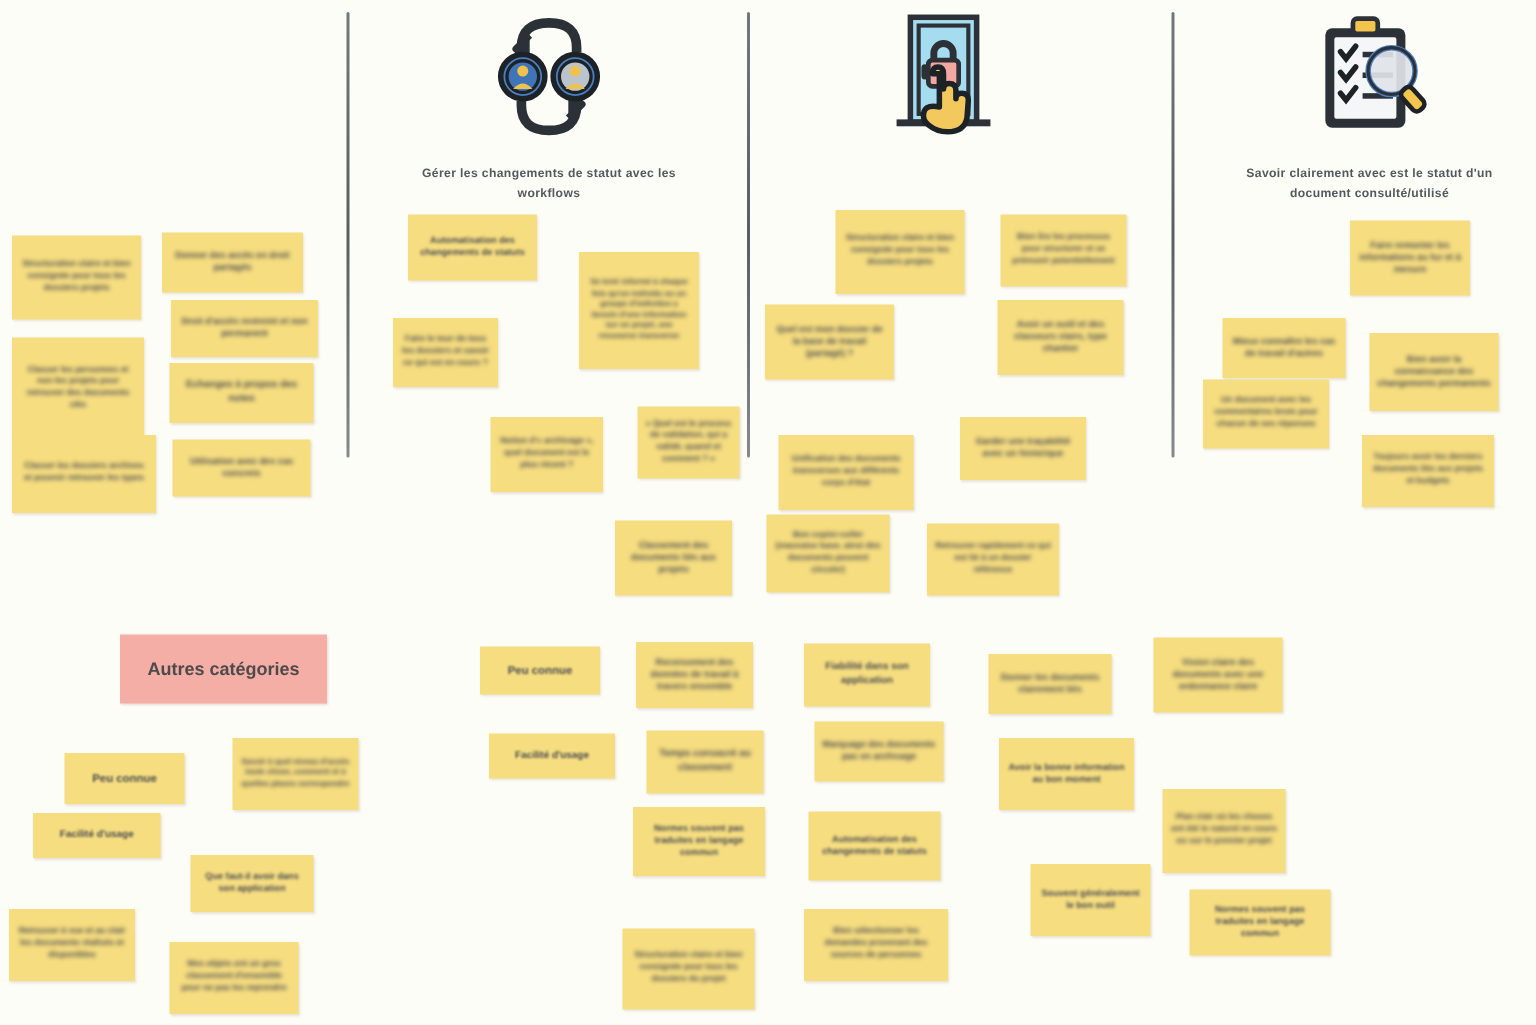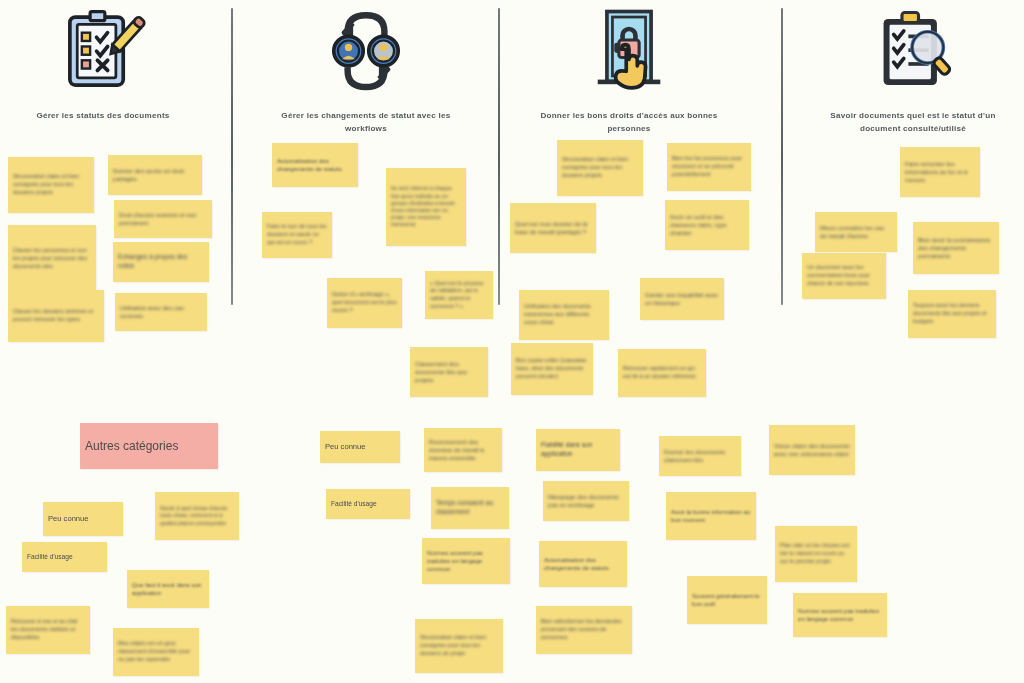--- a/index.html
+++ b/index.html
@@ -31,26 +31,27 @@
     line-height:1.55;letter-spacing:.25px;
     filter:blur(.42px);
   }
 
   
   .note{
     position:absolute;
     background:#f6dd80;
     box-shadow:.7px 1.1px 1.6px rgba(120,100,40,.17);
     display:flex;align-items:center;justify-content:center;
-    text-align:left;
+    text-align:center;
     color:#4a4c50;
     box-sizing:border-box;
     padding:4px 5px;
     line-height:1.36;
     overflow:hidden;
+    font-weight:bold;
   }
   .note.pink{
     background:#f5aea5;
     box-shadow:.7px 1.1px 1.6px rgba(130,70,60,.18);
   }
   .note span{display:block;width:100%;}
 
   
   .b0  .txt{filter:blur(0px);}
   .b1  .txt{filter:blur(.55px);}
@@ -59,41 +60,20 @@
 
   .note.pink .txt{font-size:12px;color:#4d4a4a;}
 </style>
 </head>
 <body>
 
 <div id="board">
     <div class="divider" style="left: 231px;"></div>
     <div class="divider" style="left: 498px;"></div>
     <div class="divider" style="left: 781px;"></div>
-    <div class="col-head" style="left: 3px; top: 6px;">
-      <div class="col-icon">
-      <svg width="92" height="92" viewBox="0 0 100 100" aria-hidden="true">
-        <rect x="14" y="12" width="58" height="74" rx="6" fill="#b9d2ef" stroke="#1d2227" stroke-width="4"></rect>
-        <rect x="22" y="20" width="42" height="58" rx="2" fill="#f7f8fa" stroke="#1d2227" stroke-width="3"></rect>
-        <rect x="36" y="6" width="16" height="10" rx="2" fill="#b9d2ef" stroke="#1d2227" stroke-width="3.5"></rect>
-        <rect x="27" y="29" width="9" height="9" fill="#f3c54d" stroke="#1d2227" stroke-width="2.6"></rect>
-        <rect x="27" y="44" width="9" height="9" fill="#f3c54d" stroke="#1d2227" stroke-width="2.6"></rect>
-        <rect x="27" y="59" width="9" height="9" fill="#e8a093" stroke="#1d2227" stroke-width="2.6"></rect>
-        <path d="M43 34 l4 5 8-10" stroke="#1d2227" stroke-width="4" fill="none" stroke-linecap="round"></path>
-        <path d="M43 49 l4 5 8-10" stroke="#1d2227" stroke-width="4" fill="none" stroke-linecap="round"></path>
-        <path d="M44 59 l11 11 M55 59 l-11 11" stroke="#1d2227" stroke-width="4.2" stroke-linecap="round"></path>
-        <g transform="rotate(42 70 40)">
-          <rect x="64" y="14" width="11" height="34" fill="#f3d45f" stroke="#1d2227" stroke-width="3"></rect>
-          <path d="M64 48 l5.5 9 5.5 -9 z" fill="#2b3136" stroke="#1d2227" stroke-width="2.6"></path>
-          <rect x="64" y="6" width="11" height="9" rx="4" fill="#d98c76" stroke="#1d2227" stroke-width="3"></rect>
-        </g>
-      </svg>
-      </div>
-      <div class="col-title">Gérer les statuts des documents</div>
-    </div>
     <div class="col-head" style="left: 266px; top: 6px;">
       <div class="col-icon">
       <svg width="92" height="92" viewBox="0 0 100 100" aria-hidden="true">
         <path d="M30 28 q0 -18 20 -18 q20 0 20 18" fill="none" stroke="#2b3136" stroke-width="7" stroke-linecap="square"></path>
         <path d="M36 19 L26 29 L36 38" fill="#2b3136" stroke="#2b3136" stroke-width="5" stroke-linejoin="round"></path>
         <path d="M70 70 q0 18 -20 18 q-20 0 -20 -18" fill="none" stroke="#2b3136" stroke-width="7" stroke-linecap="square"></path>
         <path d="M64 79 L74 69 L64 60" fill="#2b3136" stroke="#2b3136" stroke-width="5" stroke-linejoin="round"></path>
         <circle cx="31" cy="49" r="16" fill="#4a7fc1" stroke="#1d2227" stroke-width="4"></circle>
         <circle cx="31" cy="49" r="11.5" fill="#3f74b8" stroke="#1d2227" stroke-width="2.4"></circle>
         <circle cx="31" cy="45" r="4" fill="#f0c24d"></circle>
@@ -111,40 +91,39 @@
       <svg width="92" height="92" viewBox="0 0 100 100" aria-hidden="true">
         <rect x="26" y="6" width="48" height="76" fill="#a6dcf0" stroke="#2b3136" stroke-width="4"></rect>
         <rect x="32" y="12" width="36" height="64" fill="#a6dcf0" stroke="#2b3136" stroke-width="3"></rect>
         <rect x="16" y="80" width="68" height="5" fill="#2b3136"></rect>
         <rect x="34" y="40" width="5" height="11" rx="2.5" fill="#2b3136"></rect>
         <path d="M43 38 v-6 a7 7 0 0 1 14 0 v6" fill="none" stroke="#2b3136" stroke-width="5"></path>
         <rect x="39" y="37" width="22" height="19" rx="3" fill="#f2a7a0" stroke="#2b3136" stroke-width="3.4"></rect>
         <path d="M47 47 l0 24 q-9 -2 -11 3 q-2 6 3 10 q6 5 14 5 q12 0 14 -10 l1 -13 q0 -5 -5 -5 q-4 0 -4 4 l0 -6 q0 -5 -5 -5 q-4 0 -4 4 l0 -11 q0 -5 -4 -5 q-4 0 -4 5 z" fill="#f3c95e" stroke="#1d2227" stroke-width="4" stroke-linejoin="round"></path>
       </svg>
       </div>
-      <div class="col-title">Donner les bons droits d'accès aux bonnes personnes</div>
     </div>
     <div class="col-head" style="left: 813px; top: 6px;">
       <div class="col-icon">
       <svg width="92" height="92" viewBox="0 0 100 100" aria-hidden="true">
         <rect x="18" y="14" width="58" height="72" rx="5" fill="#2b3136"></rect>
         <rect x="23" y="19" width="48" height="62" rx="3" fill="#f5f6f8" stroke="#2b3136" stroke-width="3"></rect>
         <rect x="38" y="7" width="18" height="11" rx="3" fill="#f3c54d" stroke="#2b3136" stroke-width="3.4"></rect>
         <path d="M29 31 l4 5 7 -9" stroke="#1d2227" stroke-width="4" fill="none" stroke-linecap="round"></path>
         <path d="M29 46 l4 5 7 -9" stroke="#1d2227" stroke-width="4" fill="none" stroke-linecap="round"></path>
         <path d="M29 61 l4 5 7 -9" stroke="#1d2227" stroke-width="4" fill="none" stroke-linecap="round"></path>
         <rect x="45" y="31" width="22" height="4" fill="#2b3136"></rect>
         <rect x="45" y="46" width="22" height="4" fill="#2b3136"></rect>
         <rect x="45" y="61" width="22" height="4" fill="#2b3136"></rect>
         <circle cx="66" cy="45" r="17" fill="#dfe3e8" fill-opacity=".92" stroke="#4a7fc1" stroke-width="4"></circle>
         <circle cx="66" cy="45" r="17" fill="none" stroke="#2b3136" stroke-width="2.2"></circle>
         <rect x="76" y="56" width="10" height="19" rx="4" transform="rotate(-42 81 65)" fill="#f3c54d" stroke="#1d2227" stroke-width="3.4"></rect>
       </svg>
       </div>
-      <div class="col-title">Savoir documents quel est le statut d'un document consulté/utilisé</div>
+      <div class="col-title">Savoir clairement avec est le statut d'un document consulté/utilisé</div>
     </div>
     <div class="note b3" style="left: 8px; top: 157px; width: 86px; height: 56px;">
       <span class="txt" style="font-size: 5.7px;">Structuration claire et bien consignée pour tous les dossiers projets</span>
     </div>
     <div class="note b3" style="left: 8px; top: 225px; width: 88px; height: 68px;">
       <span class="txt" style="font-size: 5.7px;">Classer les personnes et non les projets pour retrouver des documents clés</span>
     </div>
     <div class="note b3" style="left: 8px; top: 290px; width: 96px; height: 52px;">
       <span class="txt" style="font-size: 5.7px;">Classer les dossiers archives et pouvoir retrouver les types</span>
     </div>

